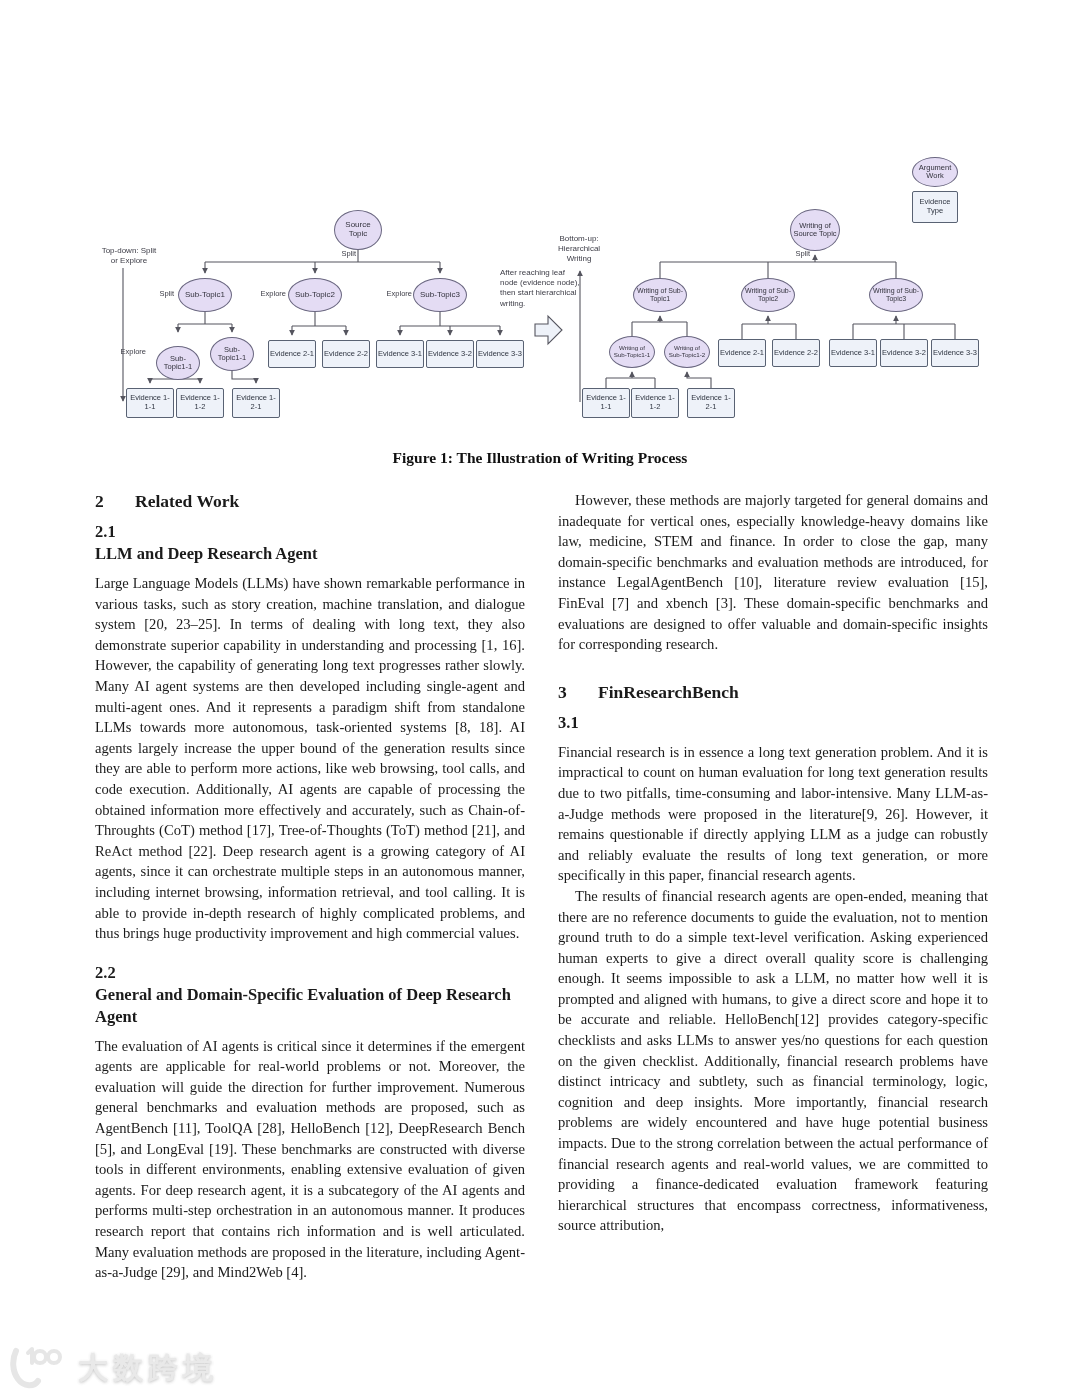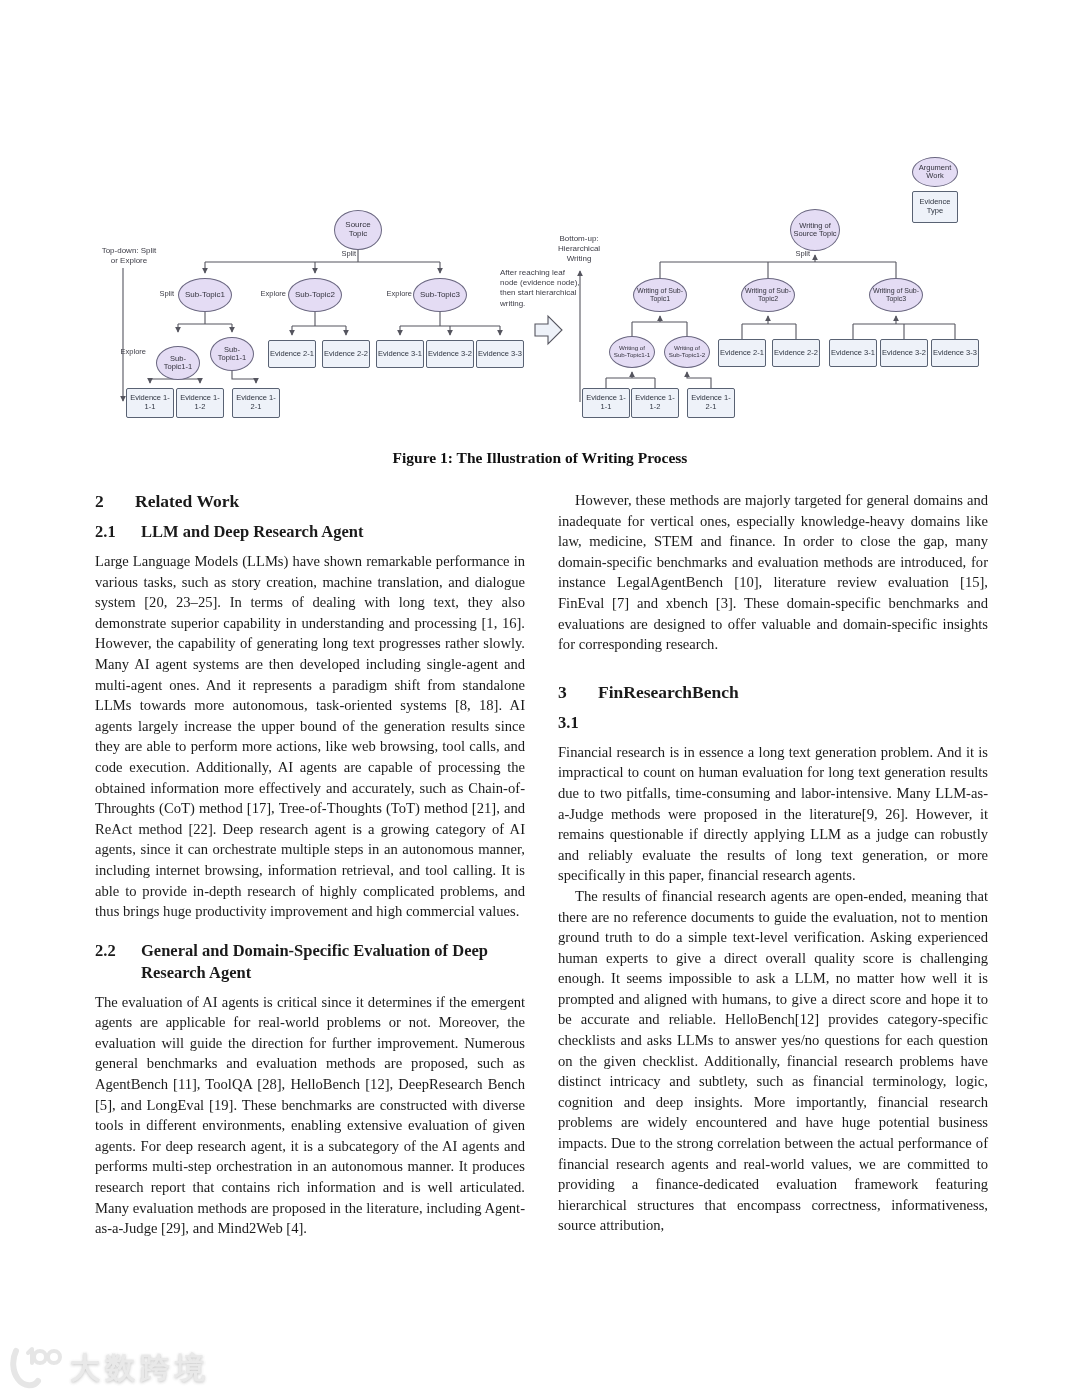--- a/index.html
+++ b/index.html
@@ -23,26 +23,26 @@
   .note.center{text-align:center;}
   .caption{position:absolute;top:449px;left:0;width:1080px;text-align:center;
            font-weight:bold;font-size:15.5px;color:#111;}
   
   .cols{position:absolute;top:490px;left:95px;width:893px;display:flex;gap:33px;}
   .col{width:430px;font-size:14.6px;line-height:20.6px;text-align:justify;}
   .col p{margin:0;}
   .col p.indent{text-indent:17px;}
   .h-sec{display:flex;font-weight:bold;font-size:17.5px;line-height:22px;margin:0 0 9px 0;text-align:left;}
   .h-sec .num{width:40px;flex:none;}
-  .h-sub{display:flex;font-weight:bold;font-size:16.5px;line-height:22px;margin:15px 0 8px 0;text-align:left;}
+  .h-sub{display:flex;font-weight:bold;font-size:16.5px;line-height:22px;margin:15px 0 8px 0;text-align:left;flex-direction:column;}
   .h-sub .num{width:46px;flex:none;}
   .h-first{margin-top:0;}
   .mt-sec{margin-top:26px;}
   
-  .watermark{position:absolute;left:10px;top:1345px;display:flex;align-items:center;gap:8px;
+  .watermark{position:absolute;left:10px;top:1345px;display:flex;align-items:center;gap:16px;
              font-family:"Liberation Sans",sans-serif;opacity:.85;}
   .wm-logo{position:relative;width:52px;height:46px;}
   .wm-text{font-size:30px;font-weight:bold;color:#e6e6e6;letter-spacing:5px;
            text-shadow:0 1px 3px rgba(120,120,120,.5);}
 </style>
 </head>
 <body>
 
 <div class="page">
 

